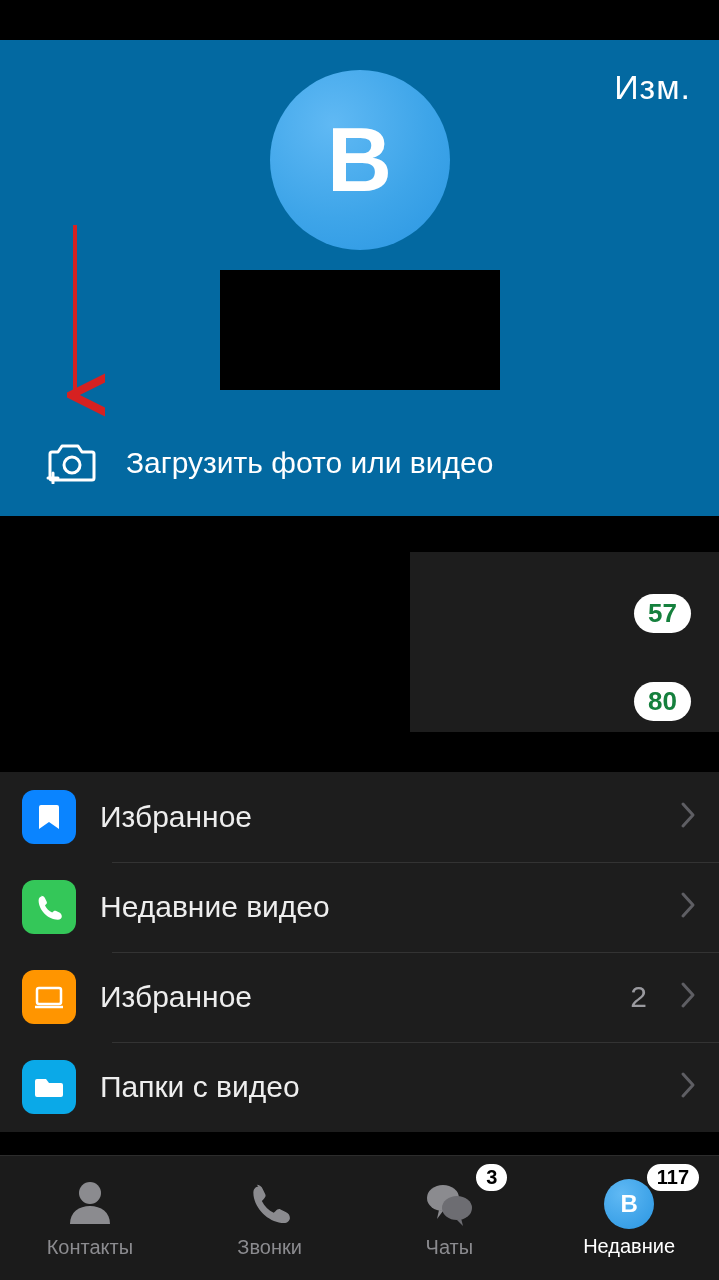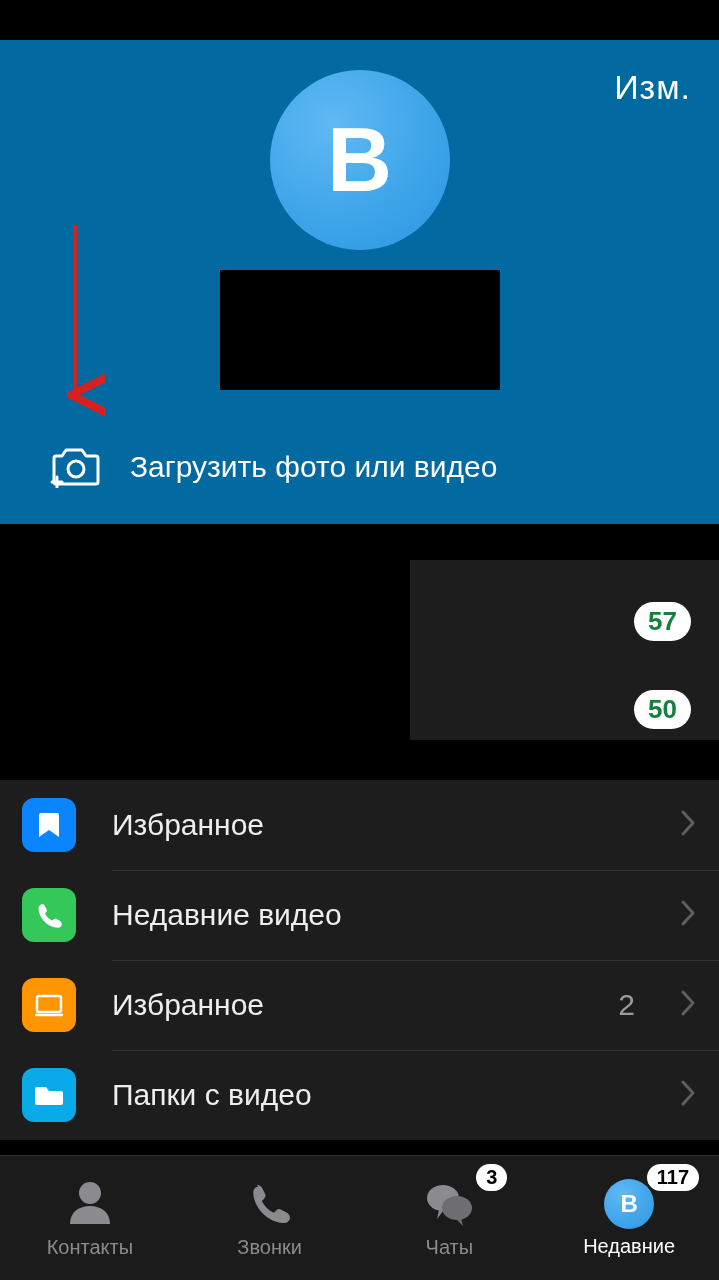--- a/index.html
+++ b/index.html
@@ -43,21 +43,21 @@
   .name-block {
     width:280px; height:120px;
     background:#000;
     margin:20px auto 0 auto;
   }
   .upload-row {
     display:flex;
     align-items:center;
     gap:30px;
     padding:24px 30px;
-    border:8px solid #0369a1;
+    border:4px solid #0369a1;
     margin:20px 10px 0 10px;
   }
   .camera-icon svg { width:52px; height:46px; }
   .upload-text { font-size:30px; color:#fff; }
 
   .gap { background:#000; }
 
   
   .info-section {
     background:#1d1d1d;
@@ -82,21 +82,21 @@
   }
   .badge.b1 { top:42px; }
   .badge.b2 { top:130px; }
 
   
   .menu-section { background:#1d1d1d; }
   .menu-row {
     display:flex;
     align-items:center;
     padding:18px 22px;
-    gap:36px;
+    gap:24px;
     position:relative;
   }
   .menu-row + .menu-row::before {
     content:"";
     position:absolute;
     left:112px; right:0; top:0;
     height:1px;
     background:#333;
   }
   .menu-icon {
@@ -198,21 +198,21 @@
     </span>
     <span class="upload-text">Загрузить фото или видео</span>
   </div>
 </div>
 
 <div class="gap" style="height:36px;"></div>
 
 <div class="info-section">
   <div class="info-redact"></div>
   <div class="badge b1">57</div>
-  <div class="badge b2">50</div>
+  <div class="badge b2">80</div>
 </div>
 
 <div class="gap" style="height:40px;"></div>
 
 <div class="menu-section">
 
   <div class="menu-row">
     <div class="menu-icon" style="background:#0a84ff;">
       <svg viewBox="0 0 32 32" fill="#fff">
           <path d="M8 4 h16 a2 2 0 0 1 2 2 v22 l-10 -7 -10 7 V6 a2 2 0 0 1 2 -2 z"></path>

